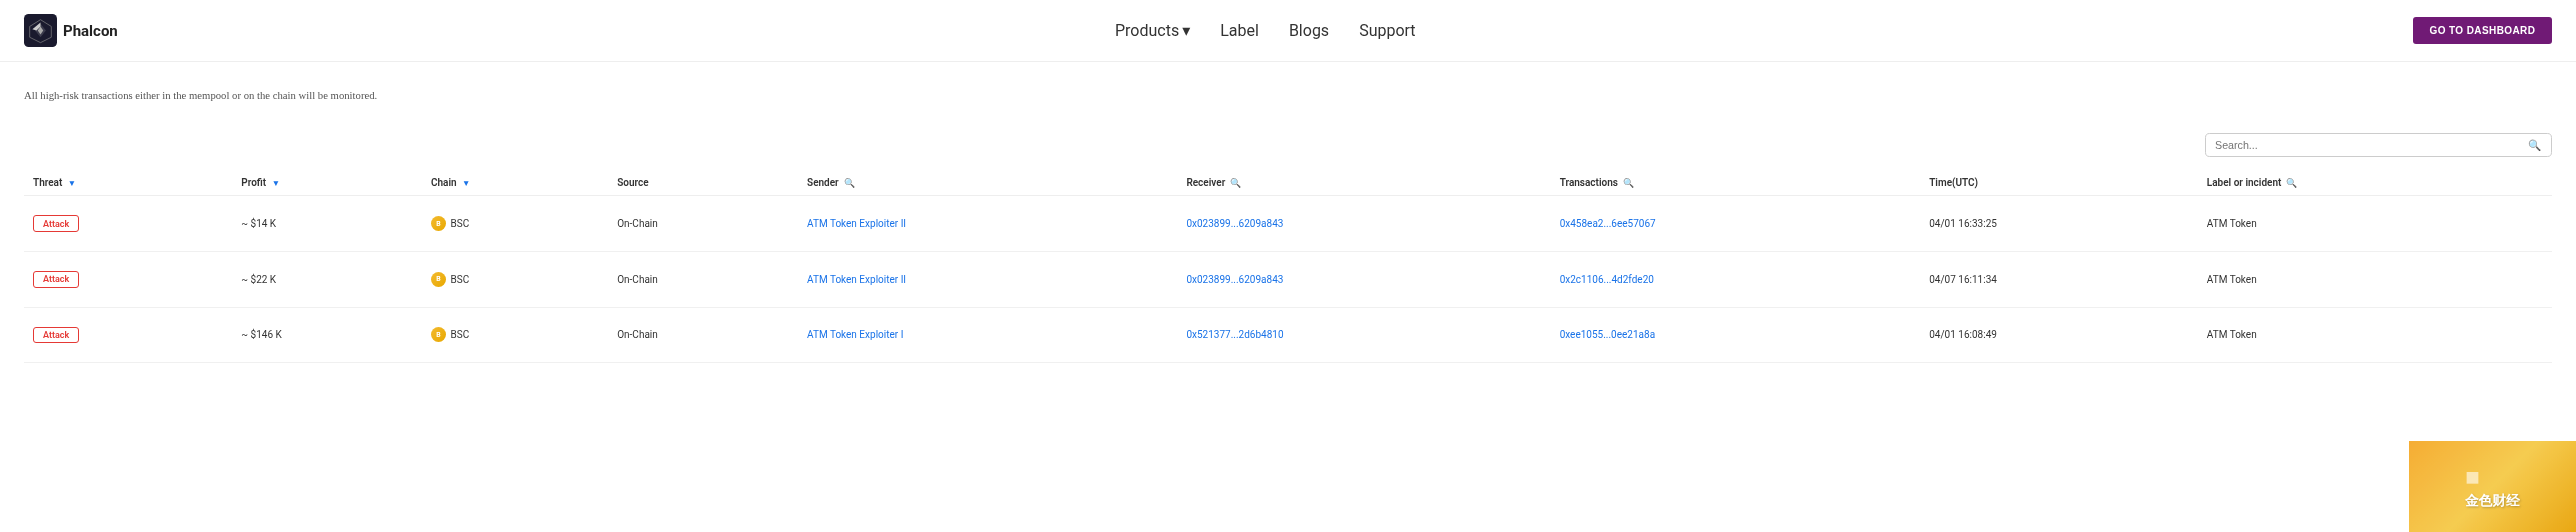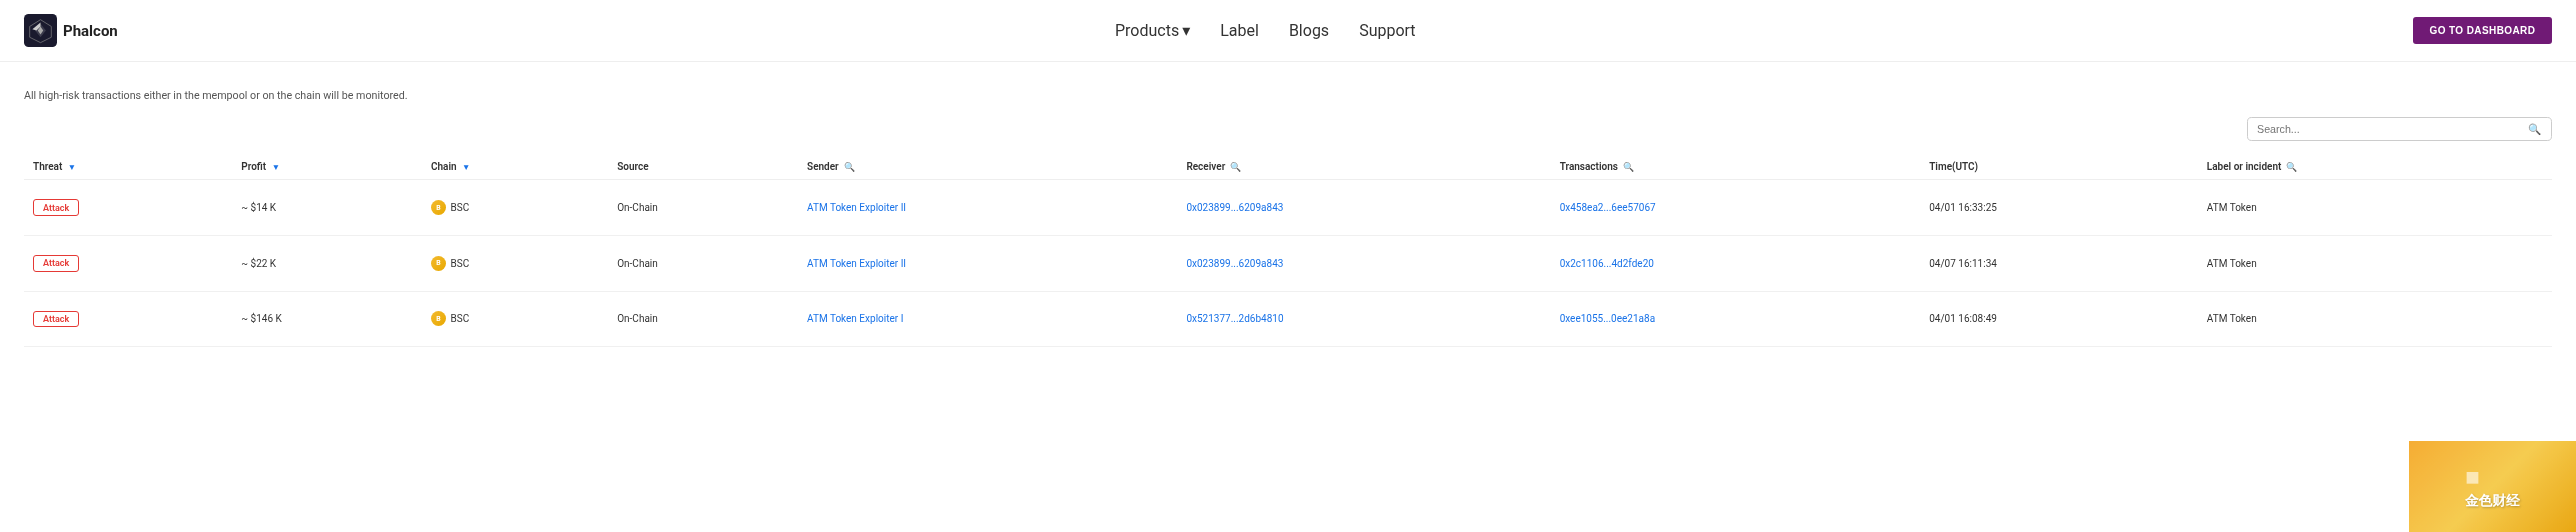--- a/index.html
+++ b/index.html
@@ -24,27 +24,27 @@
     .navbar-right {}
     .dashboard-btn {
       background: #701a75; color: #fff; border: none; padding: 7.6px 16.7px;
       font-size: 10px; font-weight: 600; letter-spacing: 0.4px;
       cursor: pointer; border-radius: 3px;
     }
 
     
     .hero { padding: 27px 24px 15px; }
     .hero-title { font-size: 15px; font-weight: 700; margin-bottom: 4.6px; }
-    .hero-sub { font-size: 10.7px; color: #555; }
+    .hero-sub { font-size: 10.7px; color: #555; font-family: Liberation Serif, serif; }
 
     
     .search-row { display: flex; justify-content: flex-end; padding: 0 24px 12px; }
     .search-box {
       display: flex; align-items: center; border: 0.8px solid #ccc; border-radius: 4.6px;
-      padding: 4.6px 9px; width: 305px; gap: 6px;
+      padding: 4.6px 9px; width: 347px; gap: 6px; margin-top: 17px;
     }
     .search-box input { border: none; outline: none; width: 100%; font-size: 10.7px; color: #555; }
 
     
     .table-wrap { padding: 0 24px; overflow-x: auto; }
     table { width: 100%; border-collapse: collapse; }
     thead tr { border-bottom: 1.5px solid #eee; margin-top: 30px; }
     thead th {
       text-align: left; padding: 7.6px 9px; font-size: 10px; font-weight: 600;
       color: #333; white-space: nowrap;

